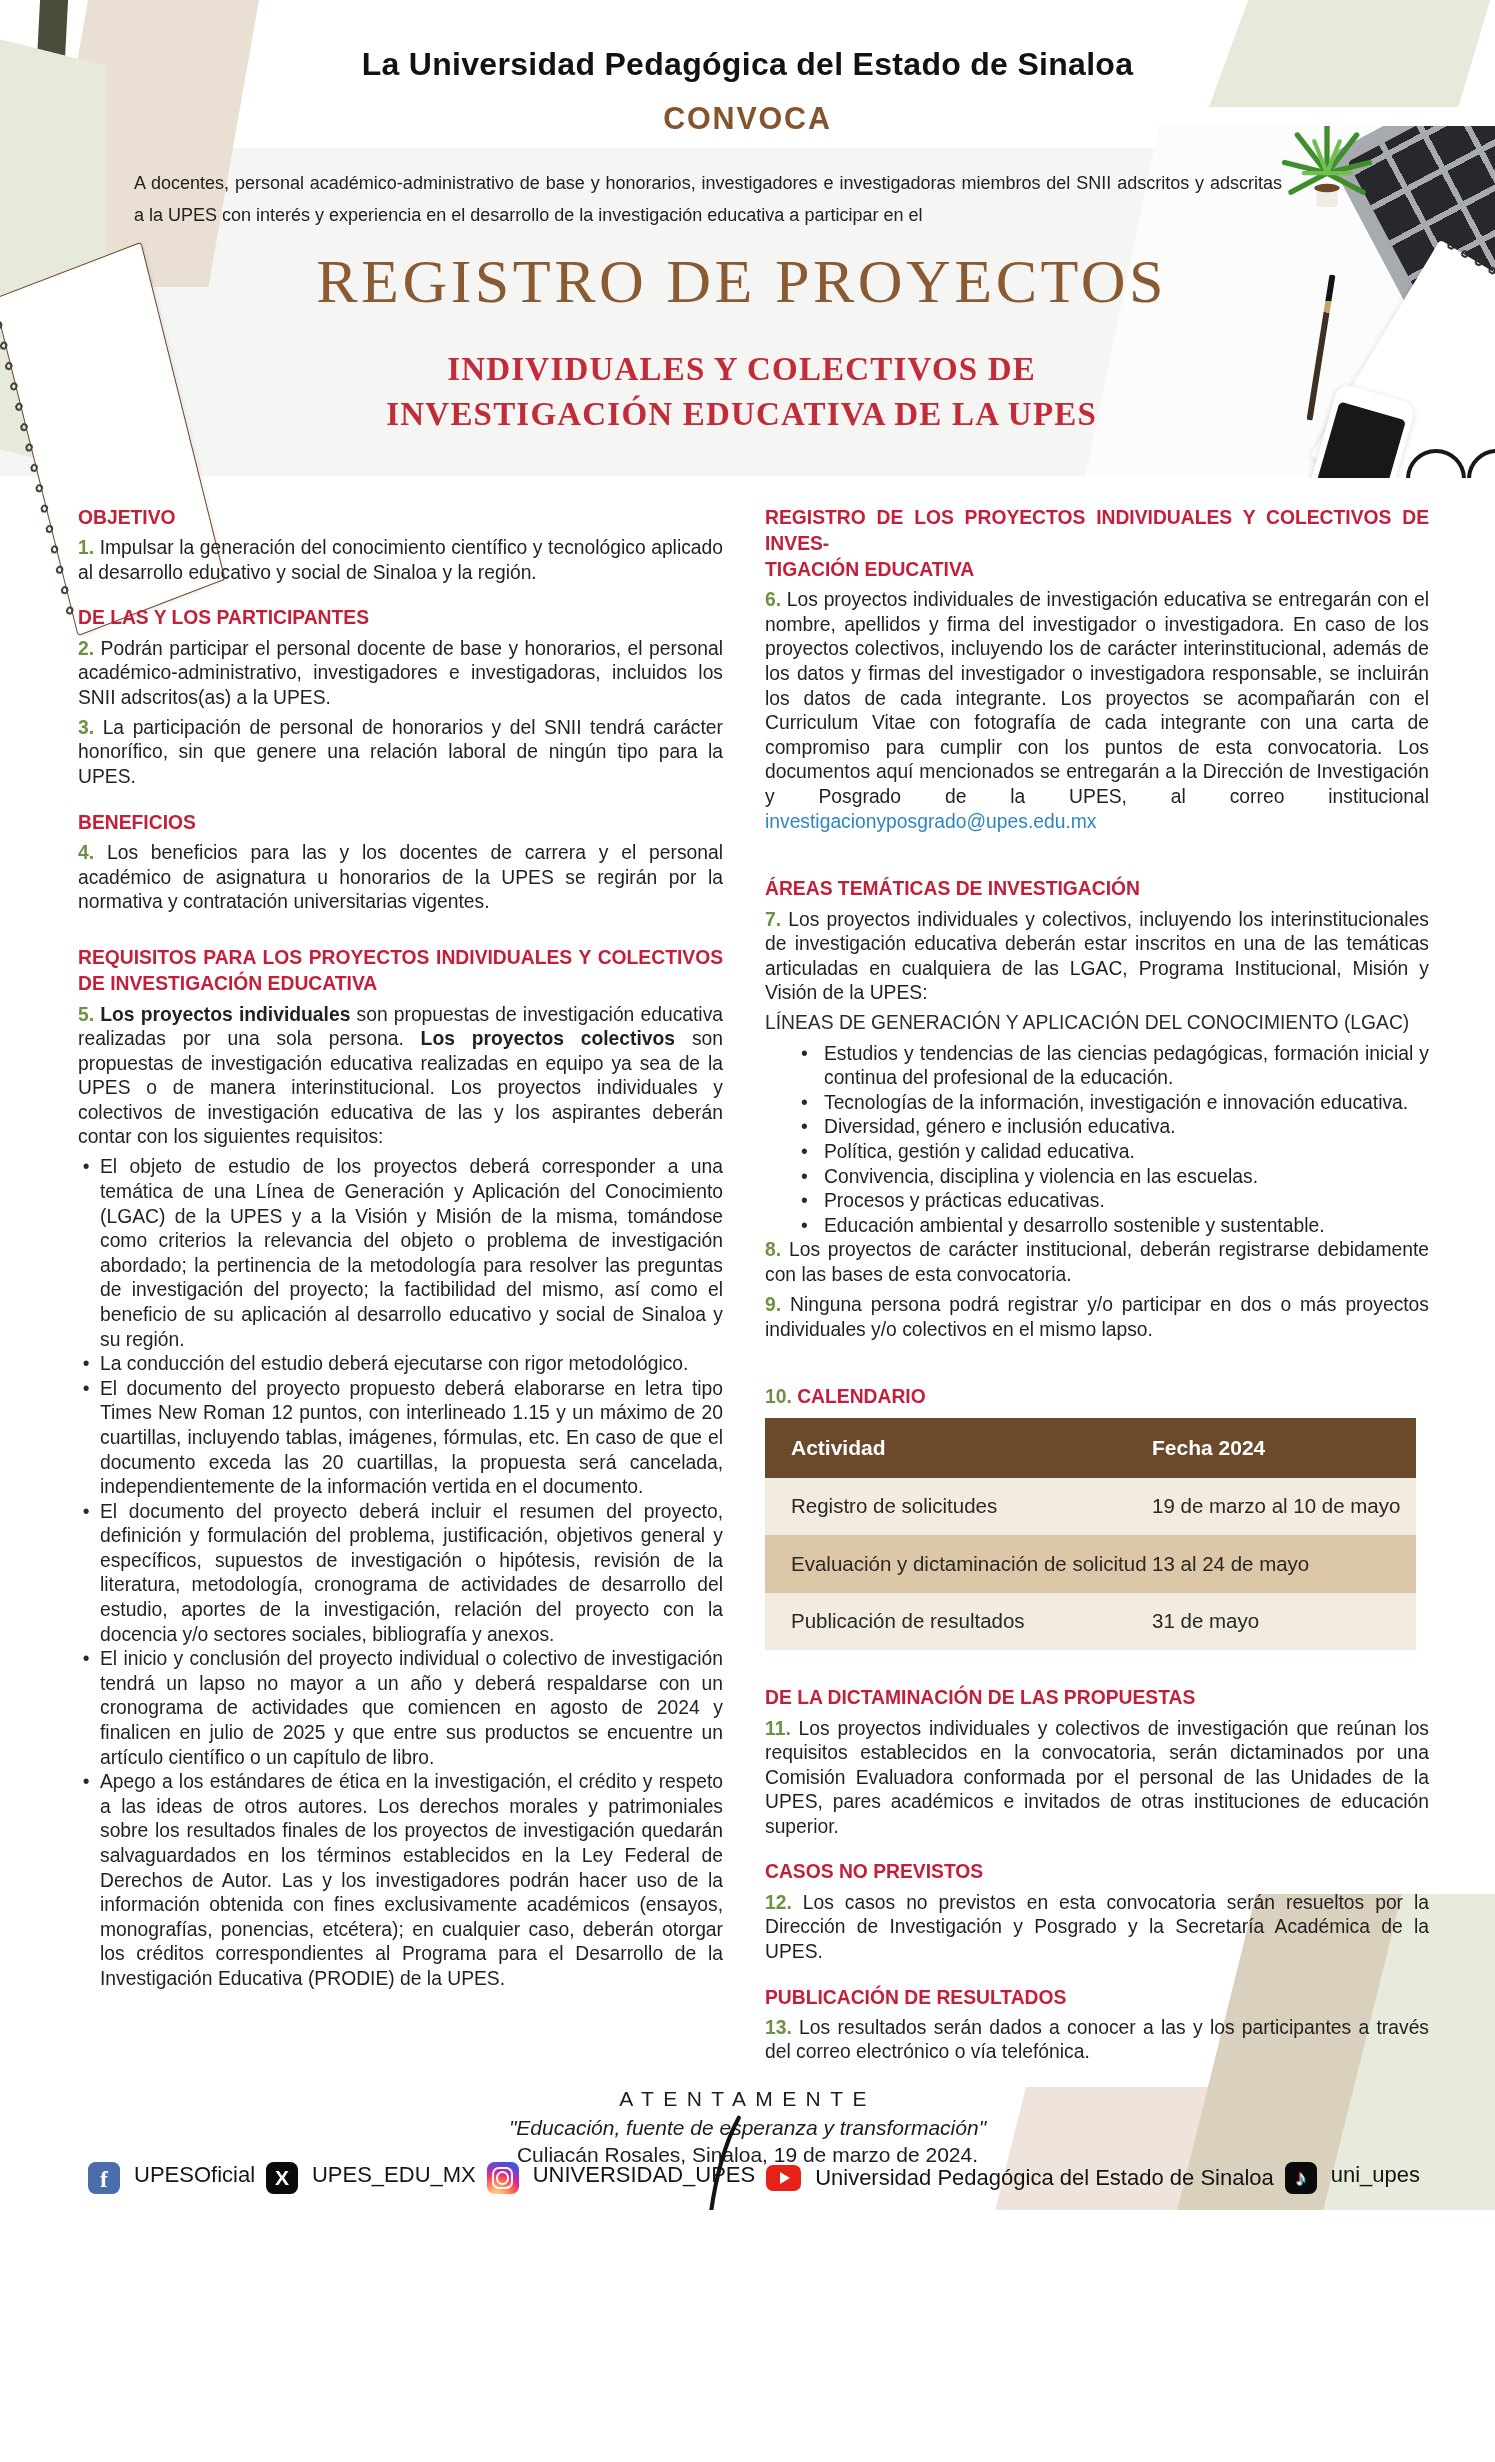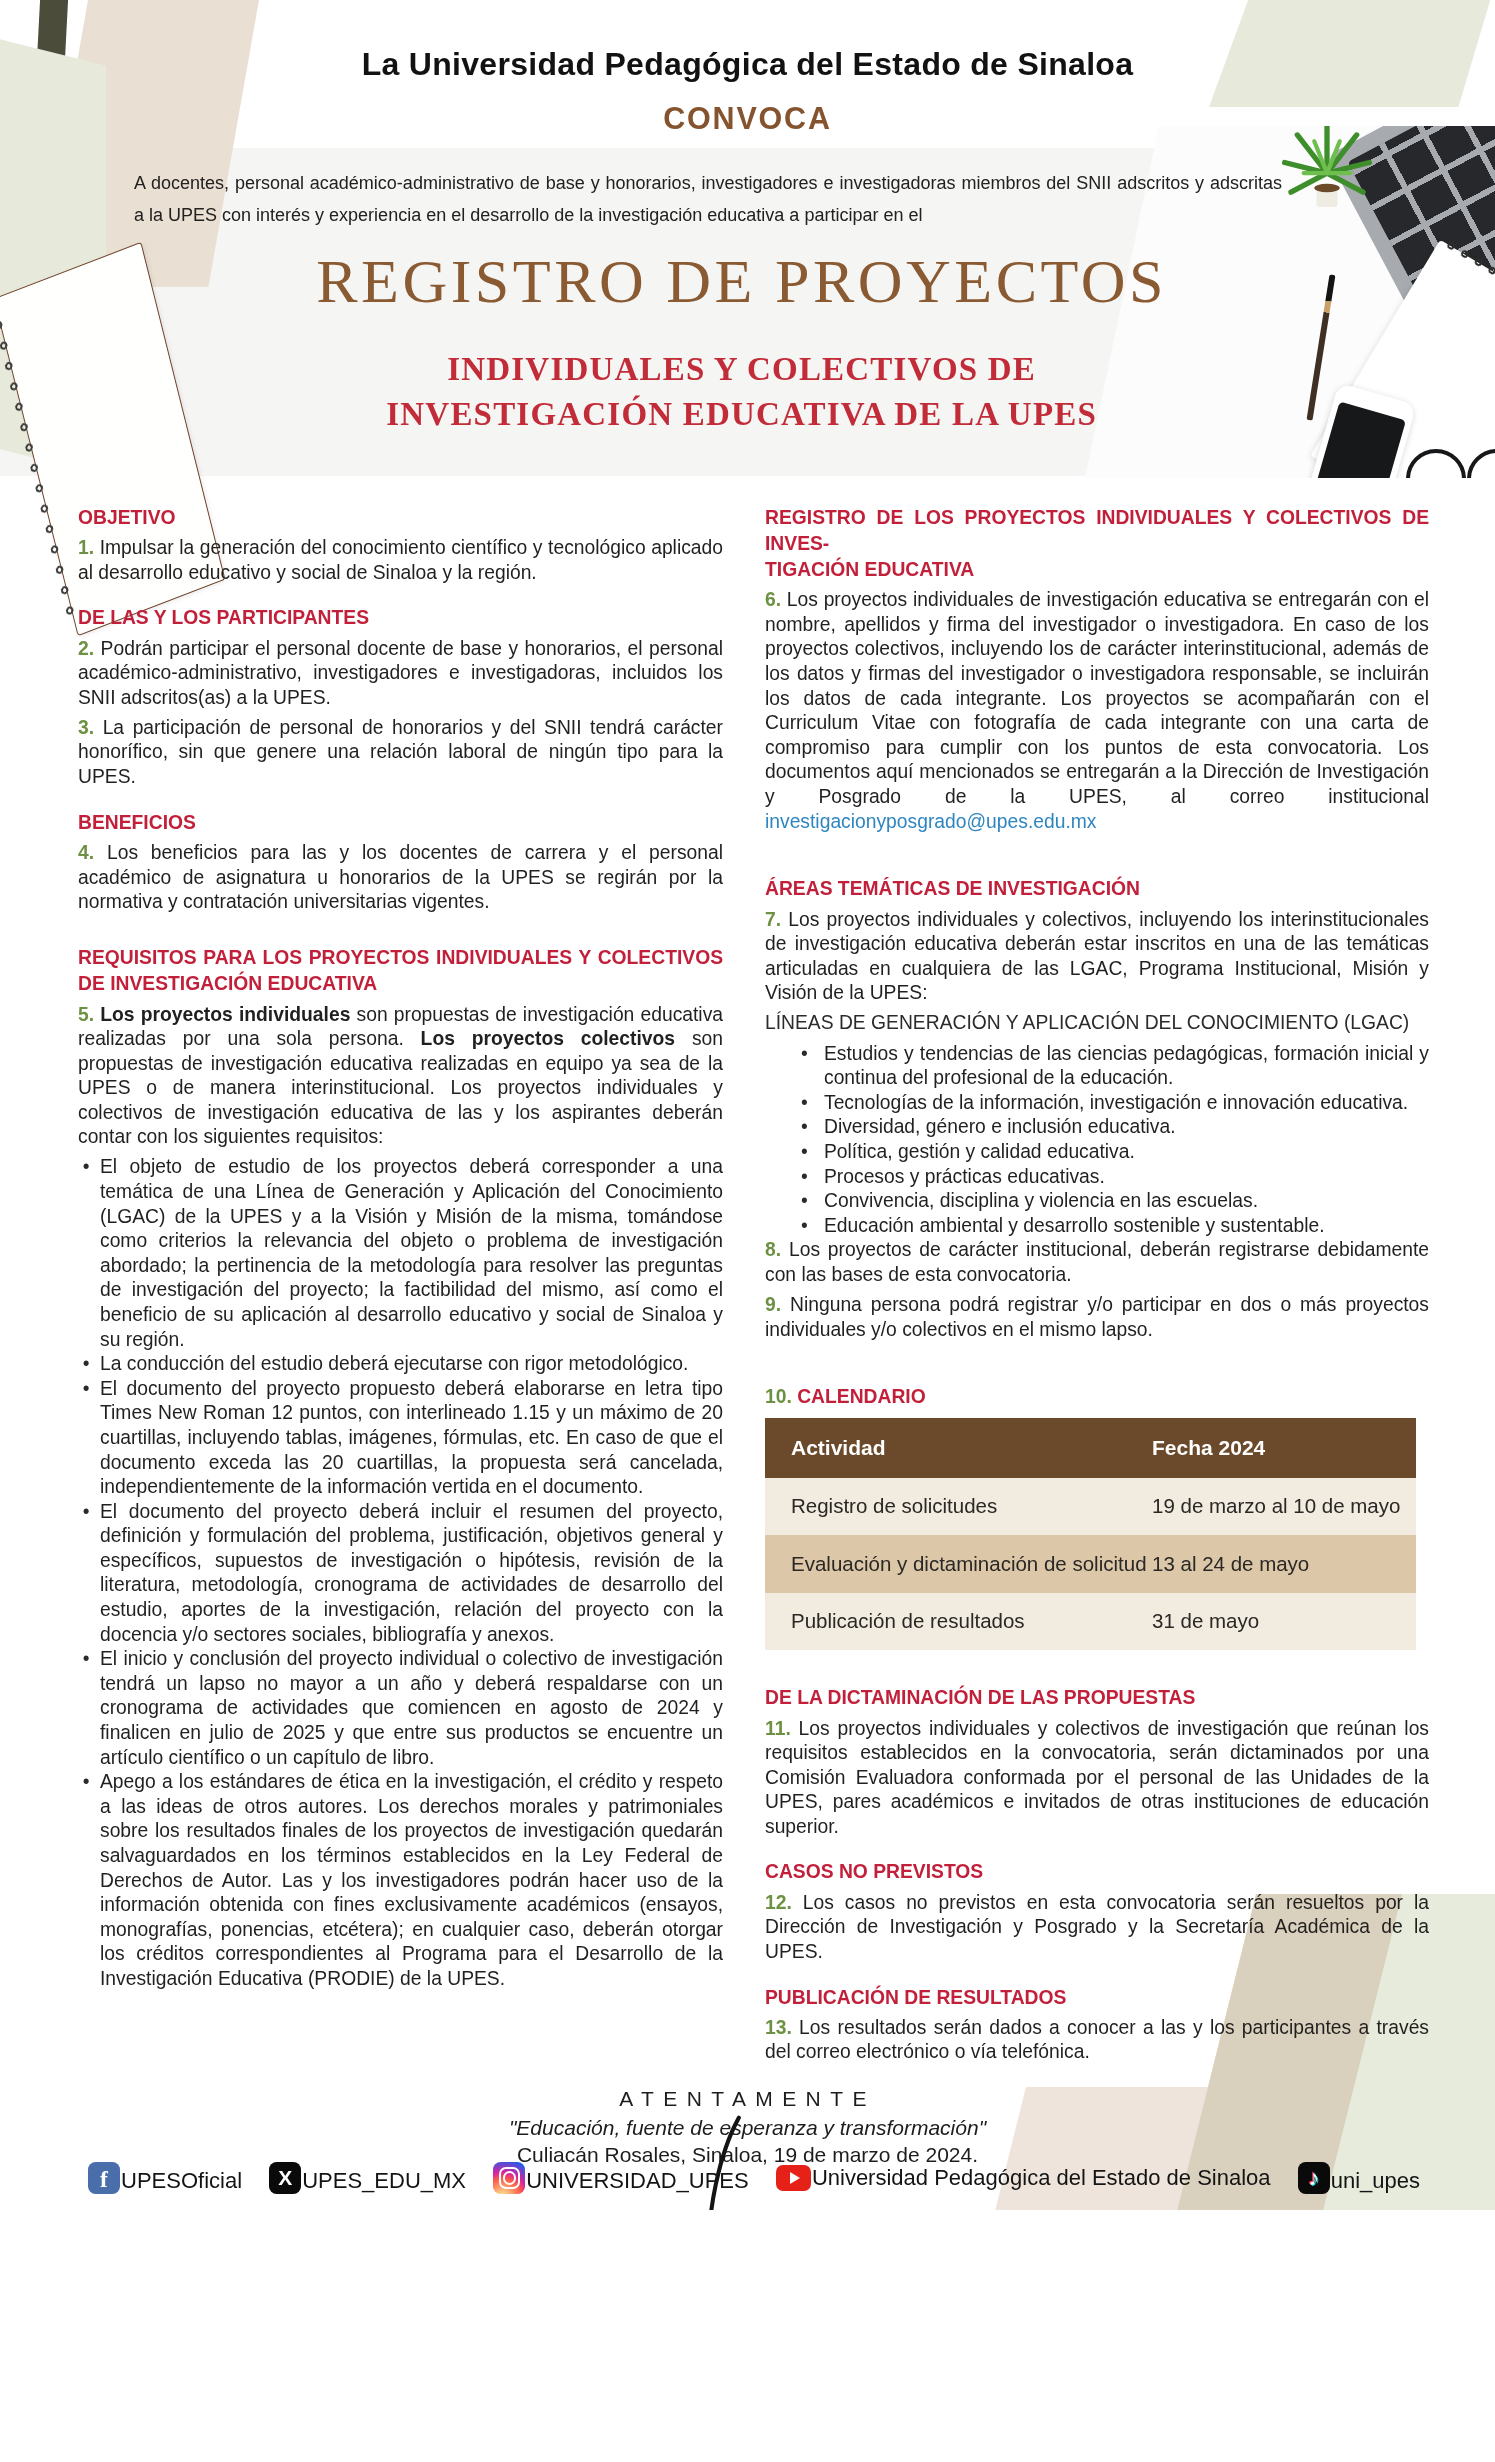--- a/index.html
+++ b/index.html
@@ -94,21 +94,21 @@
   .quote{font-size:21px;font-style:italic;color:#1d1d1d;margin-top:4.7px;}
   .dateline{font-size:21px;color:#1d1d1d;margin-top:3.5px;}
   .signatory{font-size:24px;font-weight:700;color:#121212;margin-top:75px;}
   .rector{font-size:20.5px;color:#6d6e71;margin-top:23.5px;}
   .website{font-size:32px;font-weight:700;color:#000000;margin-top:29px;letter-spacing:0.6px;}
   .website span{margin-left:88px;}
   .sig{position:absolute;z-index:4;left:652px;top:2114px;pointer-events:none;}
   
   .footer{position:absolute;z-index:5;left:88px;right:75px;bottom:13px;height:38px;
           display:flex;align-items:center;justify-content:space-between;}
-  .social{display:flex;align-items:flex-end;gap:1px;}
+  .social{display:flex;align-items:flex-start;gap:14px;}
   .handle{font-size:22px;color:#141414;}
   .icon{position:relative;width:32px;height:32px;border-radius:7.6px;display:inline-flex;
         align-items:center;justify-content:center;flex:0 0 auto;}
   .fb{background:#4a6ea9;} .fb:after{content:"f";color:#fff;font-size:23.5px;font-weight:700;
       font-family:"Liberation Serif",serif;position:relative;top:1.8px;}
   .xx{background:#0a0a0a;} .xx:after{content:"X";color:#fff;font-size:21px;font-weight:900;}
   .ig{background:radial-gradient(circle at 30% 110%,#fdf497 0%,#fd5949 45%,#d6249f 60%,#285AEB 90%);}
   .ig:before{content:"";position:absolute;inset:5.3px;border:2.3px solid #fff;border-radius:7px;}
   .ig:after{content:"";position:absolute;width:9.4px;height:9.4px;border:2.3px solid #fff;border-radius:50%;}
   .yt{background:#e62117;width:35px;height:26px;border-radius:7px;}
@@ -205,22 +205,22 @@
       <p class="item"><span class="num">6.</span><span> Los proyectos individuales de investigación educativa se entregarán con el nombre, apellidos y firma del investigador o investigadora. En caso de los proyectos colectivos, incluyendo los de carácter interinstitucional, además de los datos y firmas del investigador o investigadora responsable, se incluirán los datos de cada integrante.  Los proyectos se acompañarán con el Curriculum Vitae con fotografía de cada integrante con una carta de compromiso para cumplir con los puntos de esta convocatoria. Los documentos aquí mencionados se entregarán a la Dirección de Investigación y Posgrado de la UPES, al correo institucional </span><span class="email">investigacionyposgrado@upes.edu.mx</span></p>
 
       <p class="h mt3">ÁREAS TEMÁTICAS DE INVESTIGACIÓN</p>
       <p class="item"><span class="num">7.</span><span> Los proyectos individuales y colectivos, incluyendo los interinstitucionales de investigación educativa deberán estar inscritos en una de las temáticas articuladas en cualquiera de las LGAC, Programa Institucional, Misión y Visión de la UPES:</span></p>
 
       <p class="subh mt3">LÍNEAS DE GENERACIÓN Y APLICACIÓN DEL CONOCIMIENTO (LGAC)</p>
       <p class="lg">Estudios y tendencias de las ciencias pedagógicas, formación inicial y continua del profesional de la educación.</p>
       <p class="lg">Tecnologías de la información, investigación e innovación educativa.</p>
       <p class="lg">Diversidad, género e inclusión educativa.</p>
       <p class="lg">Política, gestión y calidad educativa.</p>
+      <p class="lg">Convivencia, disciplina y violencia en las escuelas.</p>
       <p class="lg">Procesos y prácticas educativas.</p>
-      <p class="lg">Convivencia, disciplina y violencia en las escuelas.</p>
       <p class="lg">Educación ambiental y desarrollo sostenible y sustentable.</p>
 
       <p class="item mt2"><span class="num">8.</span><span> Los proyectos de carácter institucional, deberán registrarse debidamente con las bases de esta convocatoria.</span></p>
       <p class="item mt2"><span class="num">9.</span><span> Ninguna persona podrá registrar y/o participar en dos o más proyectos individuales y/o colectivos en el mismo lapso.</span></p>
 
       <p class="h mt3"><span class="num">10.</span><span> CALENDARIO</span></p>
       <table class="caltable">
         <tbody>
             <tr>
           <th>Actividad</th>

